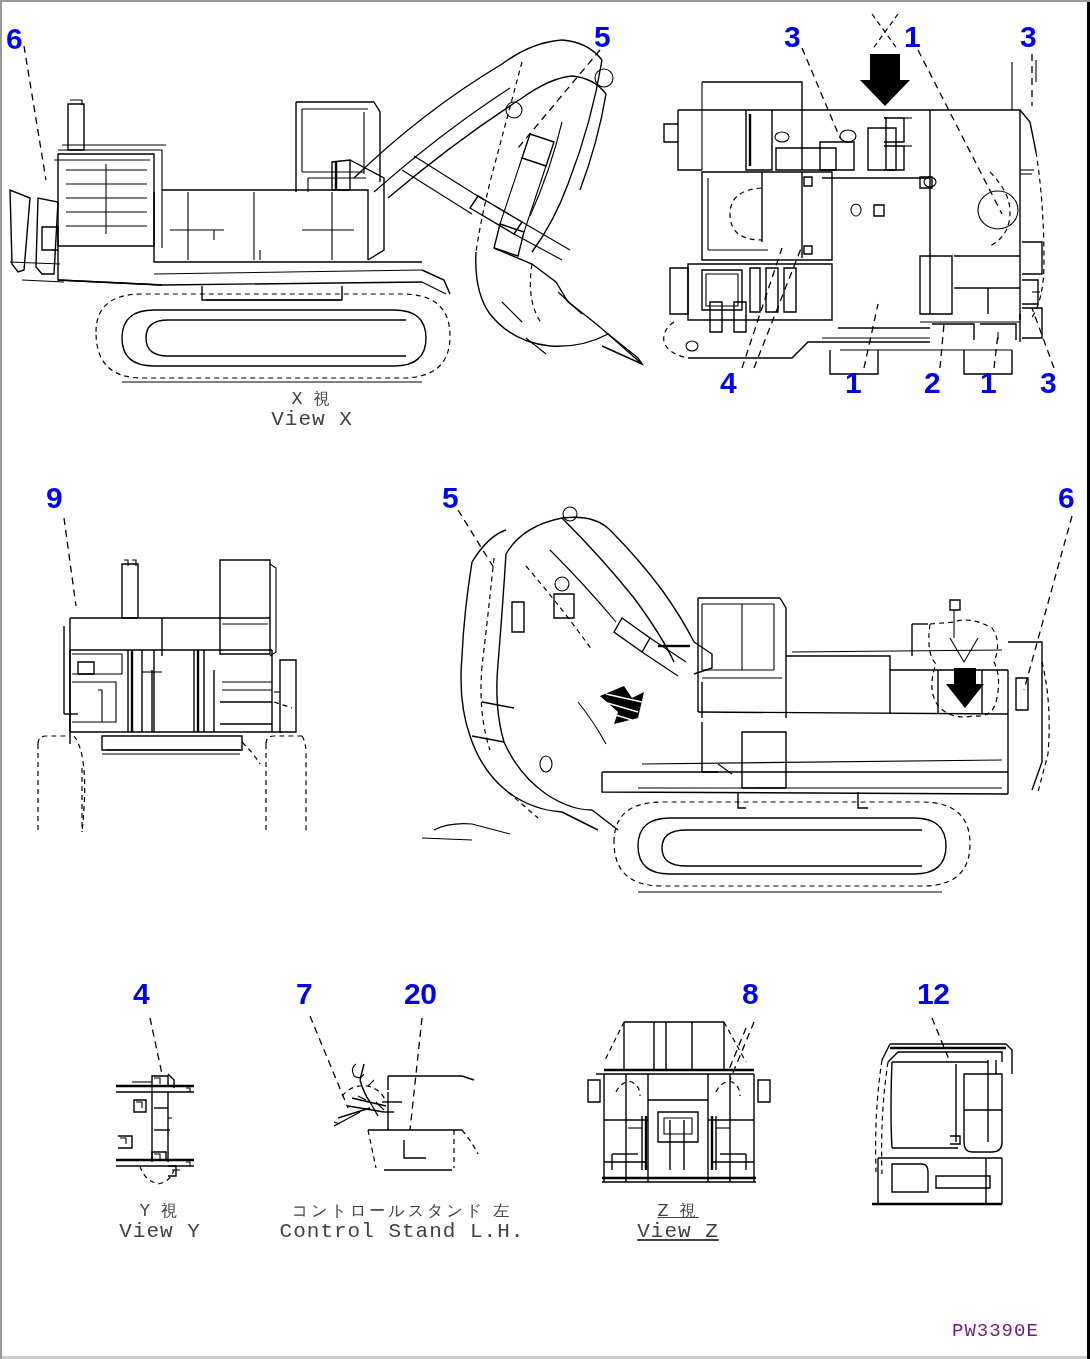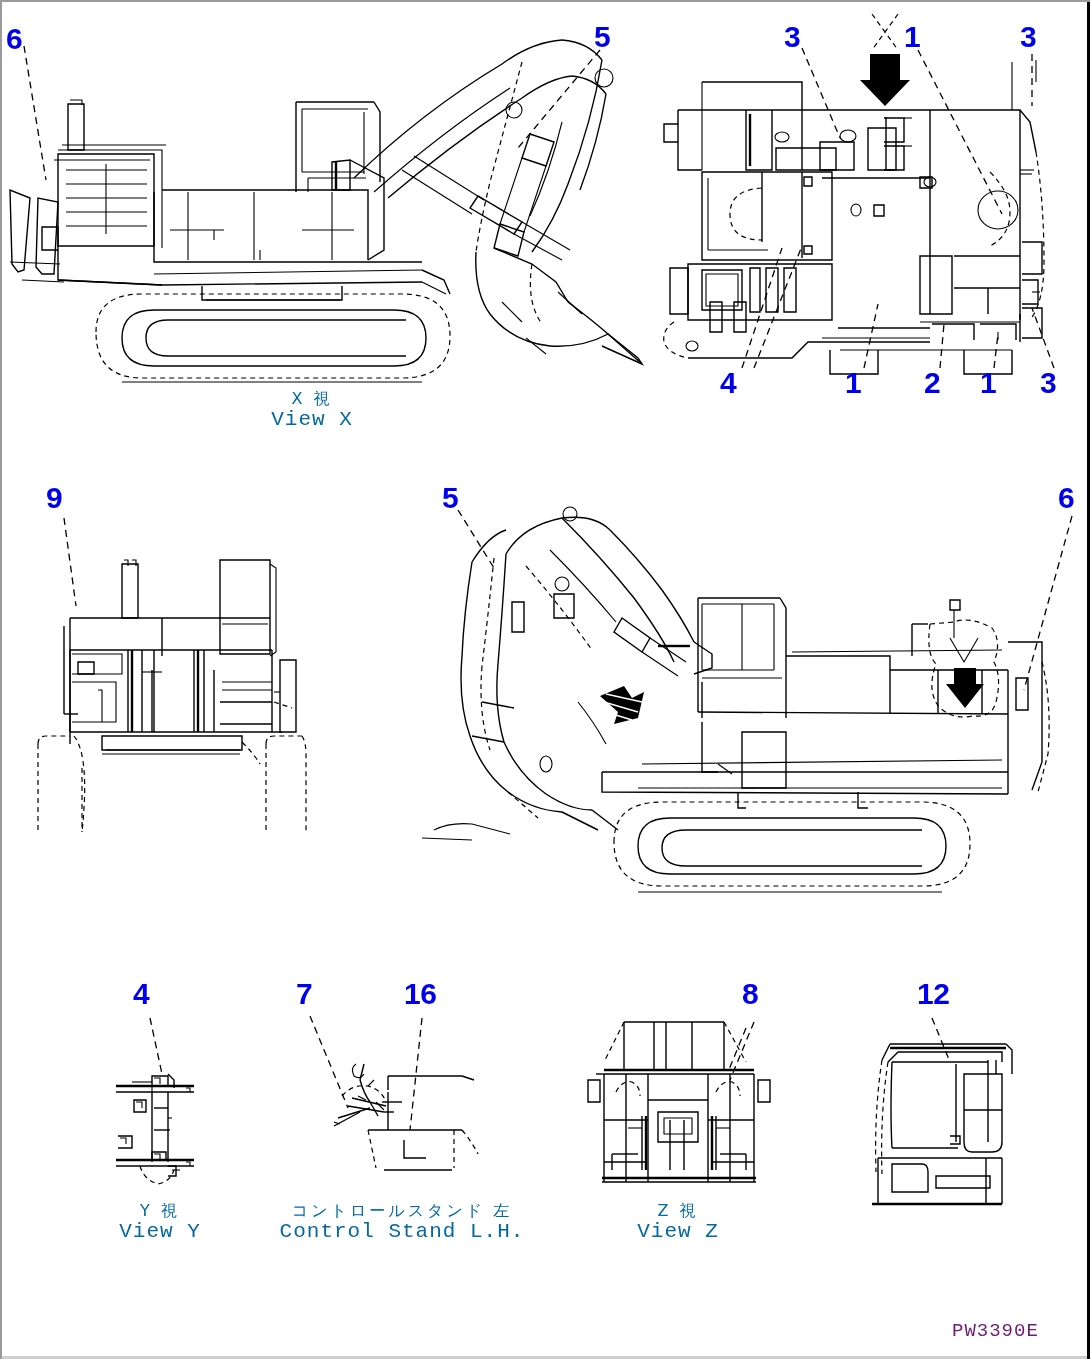--- a/index.html
+++ b/index.html
@@ -43,21 +43,21 @@
     line-height: 1;
     font-family: "Liberation Sans", sans-serif;
     letter-spacing: -0.5px;
     user-select: none;
   }
 
   
   .caption {
     position: absolute;
     text-align: center;
-    color: #0369a1;
+    color: #404040;
     font-family: "Liberation Mono", monospace;
     line-height: 1.12;
     white-space: nowrap;
     user-select: none;
   }
   .caption .jp {
     display: block;
     font-size: 16px;
     letter-spacing: 3px;
     font-family: "DejaVu Sans", sans-serif;
@@ -644,40 +644,40 @@
   <div class="callout" style="left:922px;top:366px;">2</div>
   <div class="callout" style="left:978px;top:366px;">1</div>
   <div class="callout" style="left:1038px;top:366px;">3</div>
 
   <div class="callout" style="left:44px; top:481px;">9</div>
   <div class="callout" style="left:440px;top:481px;">5</div>
   <div class="callout" style="left:1056px;top:481px;">6</div>
 
   <div class="callout" style="left:131px;top:977px;">4</div>
   <div class="callout" style="left:294px;top:977px;">7</div>
-  <div class="callout" style="left:402px;top:977px;">16</div>
+  <div class="callout" style="left:402px;top:977px;">20</div>
   <div class="callout" style="left:740px;top:977px;">8</div>
   <div class="callout" style="left:915px;top:977px;">12</div>
 
   <div class="caption" style="left:200px; top:388px; width:220px;">
     <span class="jp">X   視</span>
     <span class="en">View X</span>
   </div>
 
   <div class="caption" style="left:68px; top:1200px; width:180px;">
     <span class="jp">Y   視</span>
     <span class="en">View Y</span>
   </div>
 
   <div class="caption" style="left:272px; top:1200px; width:256px;">
     <span class="jp">コントロールスタンド 左</span>
     <span class="en">Control Stand L.H.</span>
   </div>
 
-  <div class="caption" style="left:586px; top:1200px; width:180px;">
+  <div class="caption" style="left:586px; top:1200px; width:180px;text-decoration:underline;">
     <span class="jp">Z   視</span>
     <span class="en">View Z</span>
   </div>
 
 
   <div class="partcode" style="left:950px; top:1318px;">PW3390E</div>
 
   <div class="edge-bottom"></div>
 </div>
 

